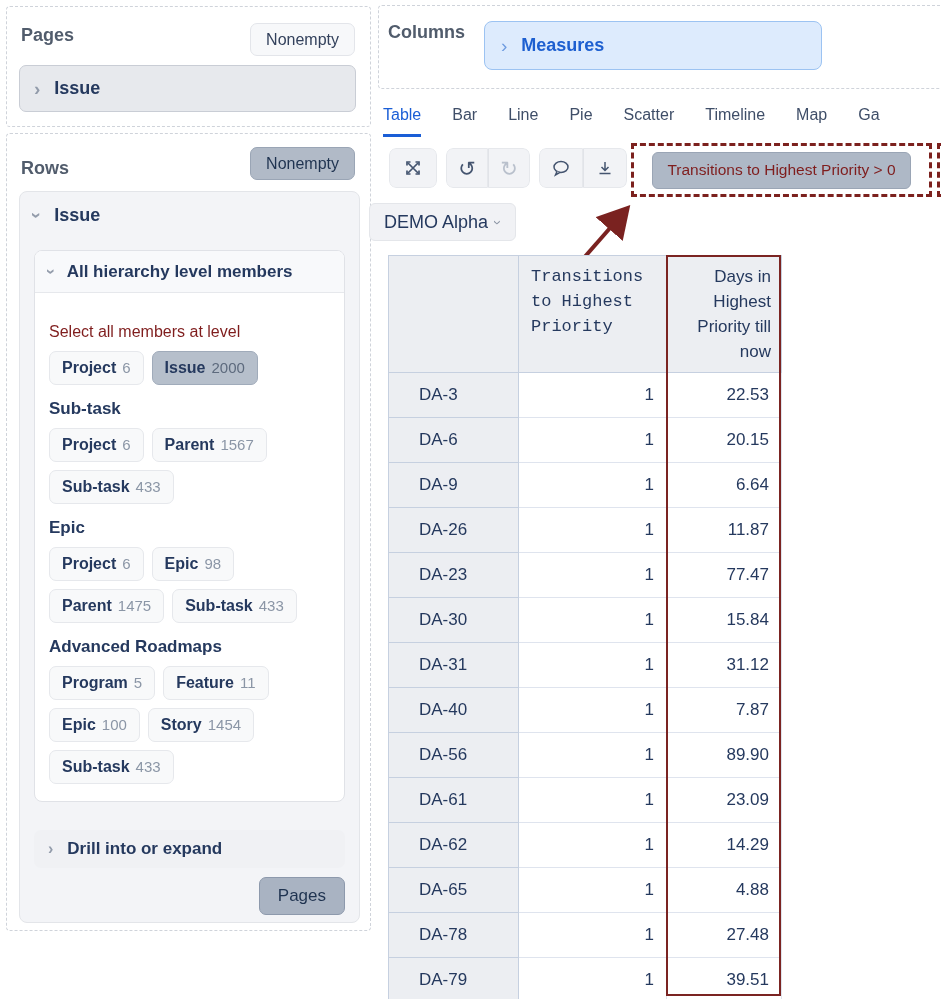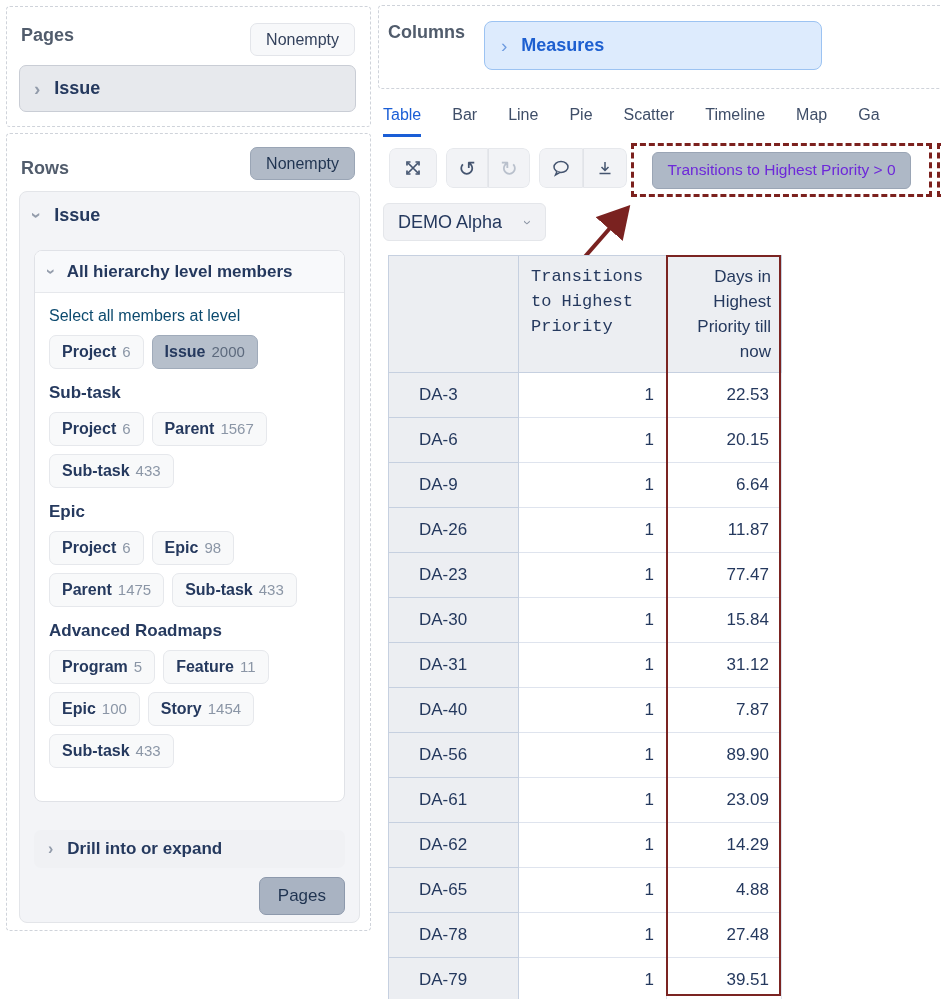--- a/index.html
+++ b/index.html
@@ -24,21 +24,21 @@
 
   
   .member-bar { display:flex; align-items:center; gap:14px; padding:0 14px;
     border-radius:7px; font-weight:bold; font-size:18px; color:#25395e; }
 
   .issue-container { position:absolute; background:#f3f4f7; border:1px solid #e3e5e9; border-radius:8px; }
   .inner-panel { position:absolute; background:#fff; border:1px solid #e0e2e7; border-radius:8px; overflow:hidden; }
   .inner-head { display:flex; align-items:center; gap:12px; height:42px; padding:0 14px;
     background:#f8f9fb; border-bottom:1px solid #e6e8ec; font-weight:bold; font-size:17px; color:#25395e; }
   .inner-body { padding:10px 14px; background:#fff; }
-  .muted-label { font-size:16px; color:#0c4a6e; margin:4px 0 10px; }
+  .muted-label { font-size:16px; color:#7f1d1d; margin:20px 0 10px; }
   .group-heading { font-size:17px; font-weight:bold; color:#25395e; margin:14px 0 9px; }
   .badges { display:flex; flex-wrap:wrap; gap:8px; }
   .badge { display:inline-flex; align-items:baseline; gap:6px; padding:7px 12px;
     background:#f8f9fa; border:1px solid #e6e8ec; border-radius:7px; cursor:pointer; }
   .badge .b-label { font-weight:bold; font-size:16px; color:#25395e; }
   .badge .b-count { font-size:15px; color:#8b96a6; }
   .badge.selected { background:#b6bfcb; border-color:#a0abba; }
   .badge.selected .b-count { color:#5d6a7d; }
 
   
@@ -57,25 +57,25 @@
   .tbtn { height:40px; display:flex; align-items:center; justify-content:center;
     background:#f2f3f6; border:1px solid #e6e8ec; cursor:pointer; color:#44546f; }
   .tbtn + .tbtn { border-left:1px solid #e1e3e8; }
   .tbtn svg { display:block; }
   .tbtn .uglyph { font-size:21px; line-height:1; }
   .tbtn.disabled { color:#b9c0cc; cursor:default; }
 
   .filter-annot { position:absolute; left:631px; top:143px; width:301px; height:54px;
     border:3px dashed #7c211e; display:flex; align-items:center; justify-content:center; }
   .filter-btn { height:37px; padding:12px 14px; background:#aeb8c6; border:1px solid #9aa5b5;
-    border-radius:6px; font-size:15.5px; color:#6d28d9; display:flex; align-items:center; cursor:pointer; }
+    border-radius:6px; font-size:15.5px; color:#7f1d1d; display:flex; align-items:center; cursor:pointer; }
   .filter-annot2 { position:absolute; left:937px; top:143px; width:30px; height:54px;
     border:3px dashed #7c211e; display:flex; align-items:center; }
 
-  .demo-dd { position:absolute; left:383px; top:203px; width:163px; height:38px;
+  .demo-dd { position:absolute; left:369px; top:203px; width:147px; height:38px;
     background:#f1f2f5; border:1px solid #e4e6ea; border-radius:6px;
     display:flex; align-items:center; justify-content:space-between; padding:0 14px;
     font-size:18px; color:#25395e; cursor:pointer; }
   .demo-dd .dchev { color:#8a93a3; font-size:15px; transform:rotate(90deg); display:inline-block; }
 
   
   .tbl-wrap { position:absolute; left:388px; top:255px; }
   table.data { border-collapse:collapse; table-layout:fixed; }
   table.data th, table.data td { border:1px solid #c6d0e0; font-size:17px; font-weight:normal; }
   table.data thead th { background:#eceef2; vertical-align:top; text-align:left;

